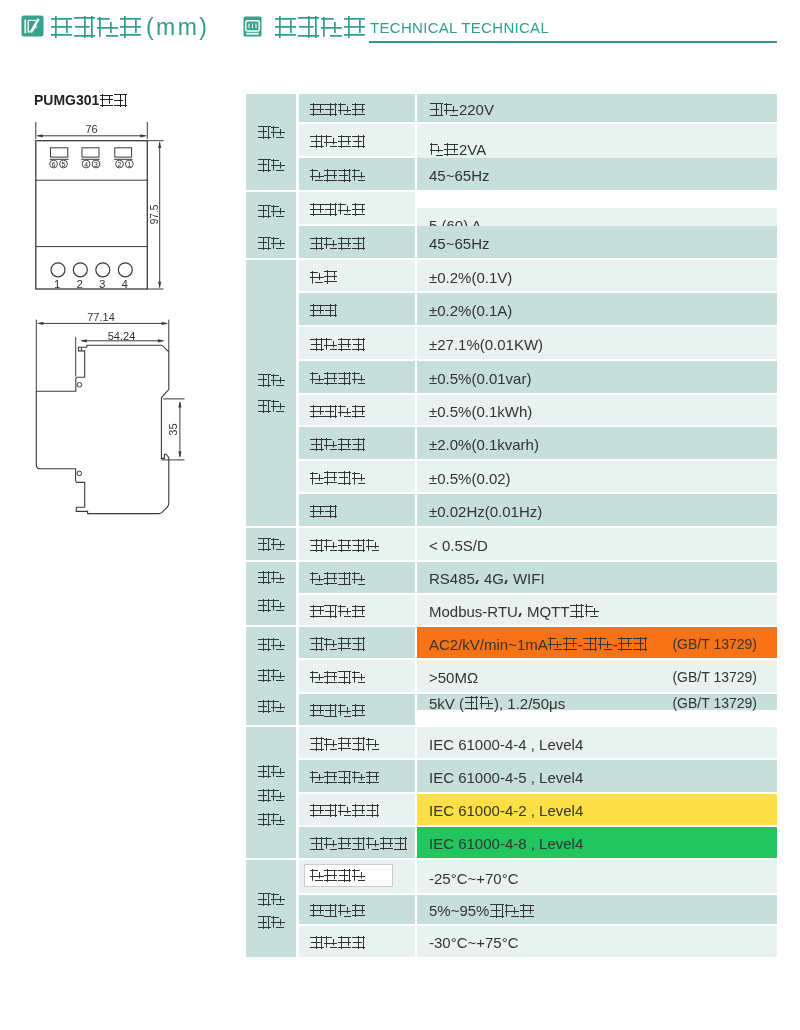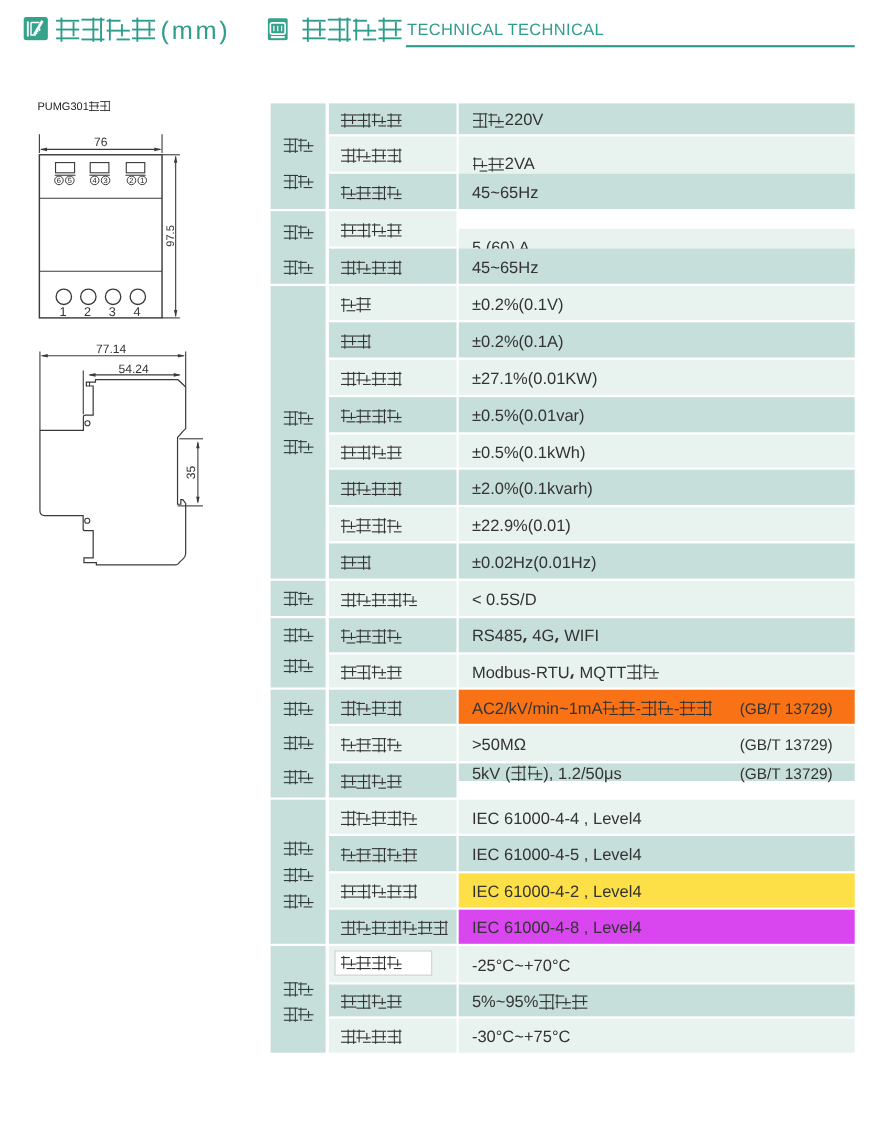--- a/index.html
+++ b/index.html
@@ -46,21 +46,21 @@
 <g stroke="#fff" stroke-width="1.1">
 <path d="M6 7.5 V12.3"></path>
       <path d="M9.5 7.5 V12.3"></path>
       <path d="M13 7.5 V12.3"></path>
 </g>
 <rect x="3.2" y="16.8" width="12.6" height="1.9" fill="#fff"></rect>
 </svg>
 <div class="abs" style="left:274px;top:14px;font-size:23px;color:#2f9d8b;letter-spacing:0.5px"><i class="k k0"></i><i class="k k1"></i><i class="k k2"></i><i class="k k0"></i></div>
 <div class="abs" style="left:370px;top:19px;font-size:15px;color:#2f9d8b;letter-spacing:0.3px">TECHNICAL TECHNICAL</div>
 <div class="abs" style="left:369px;top:41px;width:408px;height:2px;background:#2f9d8b"></div>
-<div class="abs" style="left:34px;top:92px;font-size:10px;color:#222;font-weight:400">PUMG301<i class="k k0"></i><i class="k k1"></i></div>
+<div class="abs" style="left:34px;top:92px;font-size:14px;color:#222;font-weight:700">PUMG301<i class="k k0"></i><i class="k k1"></i></div>
 <svg class="abs" style="left:0;top:110px" width="200" height="420" viewBox="0 110 200 420">
 <g stroke="#3a3a3a" stroke-width="1" fill="none" font-family="Liberation Sans,sans-serif">
 <line x1="35.8" y1="122" x2="35.8" y2="139"></line>
 <line x1="147.3" y1="122" x2="147.3" y2="139"></line>
 <line x1="37.3" y1="135.8" x2="145.8" y2="135.8"></line>
 <polygon points="36.3,135.8 42.8,134.2 42.8,137.4" fill="#3a3a3a" stroke="none"></polygon>
 <polygon points="146.8,135.8 140.3,137.4 140.3,134.2" fill="#3a3a3a" stroke="none"></polygon>
 <text x="91.5" y="133" font-size="11" fill="#333" text-anchor="middle" stroke="none">76</text>
 <rect x="35.8" y="140.7" width="111.50000000000001" height="148.3" stroke-width="1.3" fill="#fff"></rect>
 <line x1="35.8" y1="180.2" x2="147.3" y2="180.2"></line>
@@ -241,21 +241,21 @@
     <i class="k k0"></i>
     <i class="k k1"></i>
   </div>
 <div class="cell vc" style="top:427.0px;height:32.0px;background:#c7dfda">±2.0%(0.1kvarh)</div>
 <div class="cell pc" style="top:461.0px;height:31.0px;background:#e8f3ef">
     <i class="k k2"></i>
     <i class="k k0"></i>
     <i class="k k1"></i>
     <i class="k k2"></i>
   </div>
-<div class="cell vc" style="top:461.0px;height:31.0px;background:#e8f3ef">±22.9%(0.01)</div>
+<div class="cell vc" style="top:461.0px;height:31.0px;background:#e8f3ef">±0.5%(0.02)</div>
 <div class="cell pc" style="top:494.0px;height:32.0px;background:#c7dfda">
     <i class="k k0"></i>
     <i class="k k1"></i>
   </div>
 <div class="cell vc" style="top:494.0px;height:32.0px;background:#c7dfda">±0.02Hz(0.01Hz)</div>
 <div class="cell pc" style="top:528.0px;height:32.0px;background:#e8f3ef">
     <i class="k k1"></i>
     <i class="k k2"></i>
     <i class="k k0"></i>
     <i class="k k1"></i>
@@ -323,21 +323,21 @@
 <div class="cell vc" style="top:793.5px;height:31.0px;background:#fde047">IEC 61000-4-2 , Level4</div>
 <div class="cell pc" style="top:826.5px;height:31.5px;background:#c7dfda">
     <i class="k k1"></i>
     <i class="k k2"></i>
     <i class="k k0"></i>
     <i class="k k1"></i>
     <i class="k k2"></i>
     <i class="k k0"></i>
     <i class="k k1"></i>
   </div>
-<div class="cell vc" style="top:826.5px;height:31.5px;background:#d946ef">IEC 61000-4-8 , Level4</div>
+<div class="cell vc" style="top:826.5px;height:31.5px;background:#22c55e">IEC 61000-4-8 , Level4</div>
 <div class="cell pc" style="top:860.0px;height:33.0px;background:#e8f3ef">
     <span style="display:inline-flex;align-items:center;background:#fff;border:1px solid #c9cdcc;height:23px;padding:0 26px 0 5px;margin-left:-6px;margin-top:-5px">
       <i class="k k2"></i>
       <i class="k k0"></i>
       <i class="k k1"></i>
       <i class="k k2"></i>
     </span>
   </div>
 <div class="cell vc" style="top:860.0px;height:33.0px;background:#e8f3ef">-25°C~+70°C</div>
 <div class="cell pc" style="top:895.0px;height:28.5px;background:#c7dfda">

